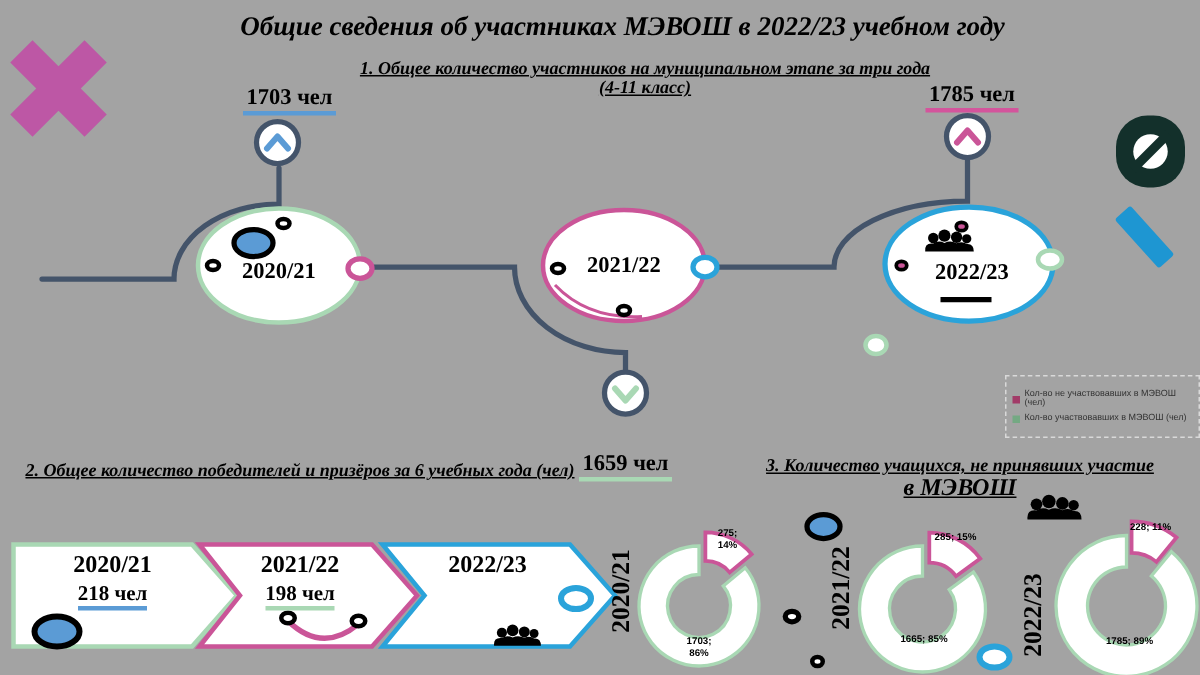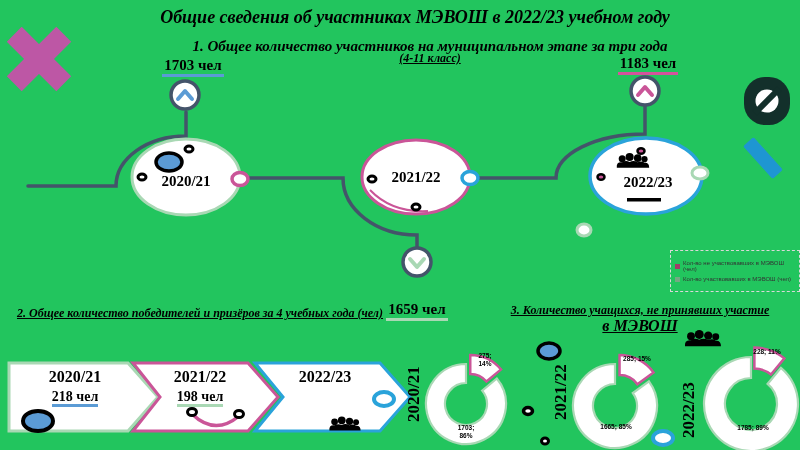--- a/index.html
+++ b/index.html
@@ -1,21 +1,21 @@
 <!DOCTYPE html>
 <html><head>
 <meta charset="utf-8">
 <style>
   html,body{margin:0;padding:0;background:#fff;}
-  #slide{position:relative;width:800px;height:450px;background:#22c55e;overflow:hidden;
+  #slide{position:relative;width:800px;height:450px;background:#a3a3a3;overflow:hidden;
          font-family:"Liberation Serif","DejaVu Serif",serif;}
   .abs{position:absolute;}
   svg{position:absolute;left:0;top:0;}
   .title{left:30px;top:7px;width:770px;text-align:center;font-size:18px;font-weight:bold;font-style:italic;color:#000;z-index:3;}
-  .h1a{left:170px;top:38px;width:520px;text-align:center;font-size:15px;font-weight:bold;font-style:italic;z-index:3;}
+  .h1a{left:170px;top:38px;width:520px;text-align:center;font-size:12px;font-weight:bold;font-style:italic;text-decoration:underline;z-index:3;}
   .h1b{left:170px;top:51px;width:520px;text-align:center;font-size:12px;font-weight:bold;font-style:italic;text-decoration:underline;z-index:3;}
   .h2{left:0px;top:306px;width:400px;text-align:center;font-size:12px;font-weight:bold;font-style:italic;text-decoration:underline;z-index:3;}
   .h3a{left:480px;top:303px;width:320px;text-align:center;font-size:12px;font-weight:bold;font-style:italic;text-decoration:underline;z-index:3;}
   .h3b{left:480px;top:317px;width:320px;text-align:center;font-size:16px;font-weight:bold;font-style:italic;text-decoration:underline;z-index:3;}
   .cnt{width:90px;text-align:center;font-size:15px;font-weight:bold;z-index:3;}
   .cnt span{padding:0 2px 1px 2px;}
   .ul-blue span{border-bottom:3px solid #5b9bd5;}
   .ul-pink span{border-bottom:3px solid #d4549c;}
   .ul-green span{border-bottom:3px solid #a9d8b4;}
   .cyear{width:80px;text-align:center;font-size:15px;font-weight:bold;z-index:3;}
@@ -120,28 +120,28 @@
     <ellipse cx="545" cy="441" rx="3.5" ry="3" fill="#fff" stroke="#000" stroke-width="3"></ellipse>
     <ellipse cx="663" cy="438" rx="10" ry="7" fill="#fff" stroke="#2aa3da" stroke-width="4"></ellipse>
     <use href="#crowd" xlink:href="#crowd" transform="translate(703,341) scale(1.5)" fill="#000"></use>
   </svg>
 
   <div class="abs title">Общие сведения об участниках МЭВОШ в 2022/23 учебном году</div>
   <div class="abs h1a">1. Общее количество участников на муниципальном этапе за три года</div>
   <div class="abs h1b">(4-11 класс)</div>
 
   <div class="abs cnt ul-blue" style="left:148px;top:57px;"><span>1703 чел</span></div>
-  <div class="abs cnt ul-pink" style="left:603px;top:55px;"><span>1183 чел</span></div>
+  <div class="abs cnt ul-pink" style="left:603px;top:55px;"><span>1785 чел</span></div>
   <div class="abs cnt ul-green" style="left:372px;top:277px;margin-top:24px;"><span>1659 чел</span></div>
 
   <div class="abs cyear" style="left:146px;top:173px;">2020/21</div>
   <div class="abs cyear" style="left:376px;top:169px;">2021/22</div>
   <div class="abs cyear" style="left:608px;top:174px;">2022/23</div>
 
-  <div class="abs h2">2. Общее количество победителей и призёров за 4 учебных года (чел)</div>
+  <div class="abs h2">2. Общее количество победителей и призёров за 6 учебных года (чел)</div>
   <div class="abs ayear" style="left:30px;top:368px;">2020/21</div>
   <div class="abs acnt ul-blue" style="left:30px;top:389px;"><span>218 чел</span></div>
   <div class="abs ayear" style="left:155px;top:368px;">2021/22</div>
   <div class="abs acnt ul-green" style="left:155px;top:389px;"><span>198 чел</span></div>
   <div class="abs ayear" style="left:280px;top:368px;">2022/23</div>
 
   <div class="abs h3a">3. Количество учащихся, не принявших участие</div>
   <div class="abs h3b">в МЭВОШ</div>
 
   <div class="abs legend">

